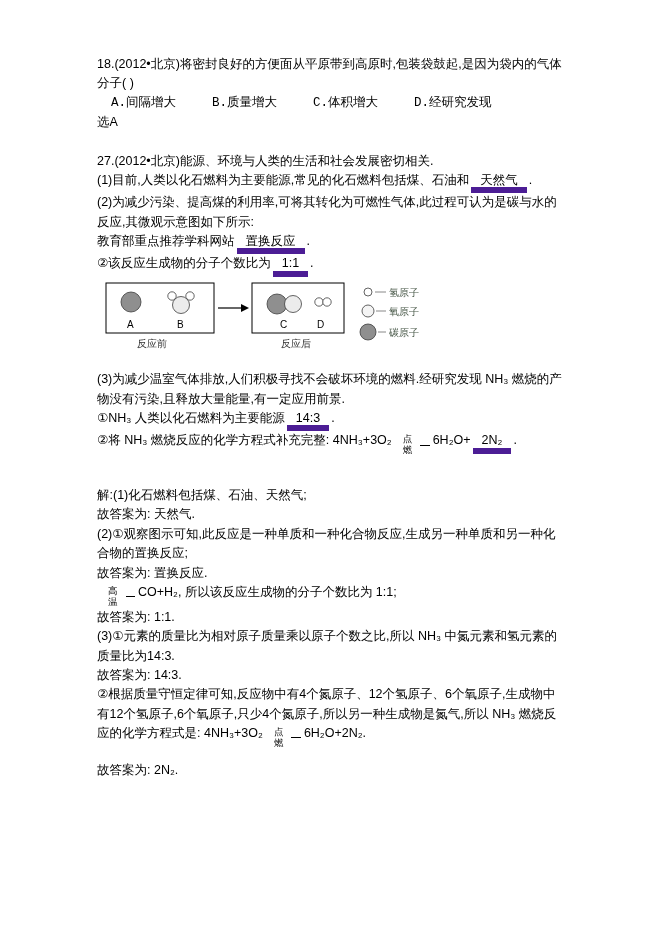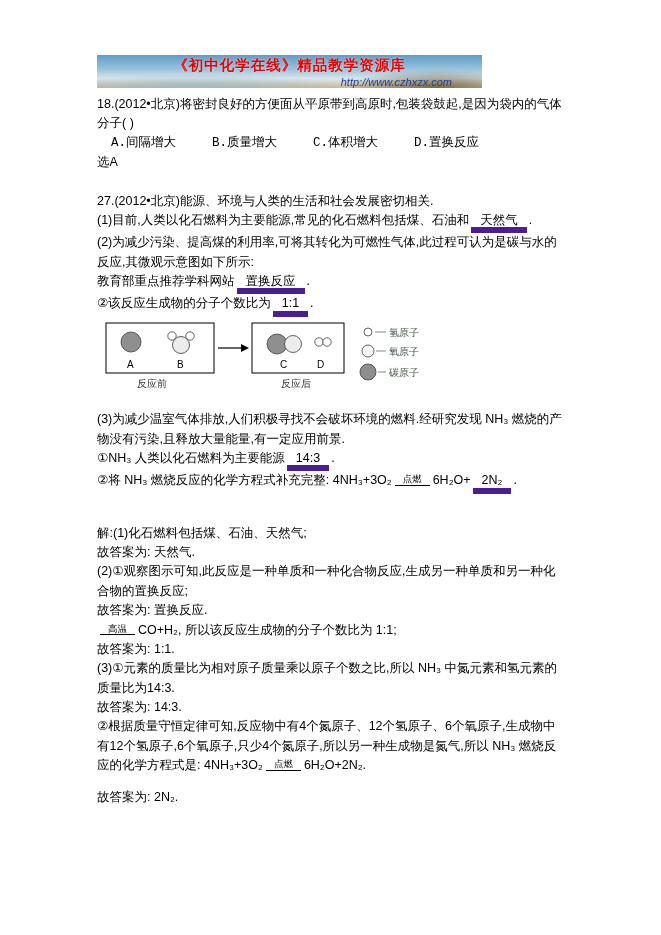--- a/index.html
+++ b/index.html
@@ -59,21 +59,20 @@
   .gap-lg { height: 30px; }
   .blank {
     display: inline-block;
     border-bottom: 6px solid #4c1d95;
     padding: 0 9px;
     margin: 0 2px;
     line-height: 1.15;
   }
   .rxn {
     display: inline-flex;
-    flex-direction: column;
     align-items: center;
     vertical-align: 2px;
     margin: 0 3px;
   }
   .rxn .cond { font-size: 9.5px; line-height: 1.15; padding: 0 8px; }
   .rxn .rxn-line { width: 100%; border-top: 1.3px solid #000; height: 0; }
   
   .diagram-wrap { margin: 5px 0 6px 8px; }
   .diagram-wrap svg text {
     font-family: "Liberation Sans", "DejaVu Sans", sans-serif;
@@ -90,32 +89,28 @@
     line-height: 1.85;
     color: #111;
   }
   .footer a { color: #111; text-decoration: none; font-style: normal; }
 </style>
 </head>
 <body>
 
 <div class="page">
 
-  <div class="banner">
-    <div class="banner-title">《初中化学在线》精品教学资源库</div>
-    <a class="banner-url" href="#">http://www.czhxzx.com</a>
-  </div>
 
   <section>
     <p class="line">18.(2012•北京)将密封良好的方便面从平原带到高原时,包装袋鼓起,是因为袋内的气体分子(    )</p>
     <p class="line options">
       <span>A.间隔增大</span>
       <span>B.质量增大</span>
       <span>C.体积增大</span>
-      <span>D.置换反应</span>
+      <span>D.经研究发现</span>
     </p>
     <p class="line">选A</p>
   </section>
 
   <div class="gap-md"></div>
 
   <section>
     <p class="line">27.(2012•北京)能源、环境与人类的生活和社会发展密切相关.</p>
 
     <p class="line"><span>(1)目前,人类以化石燃料为主要能源,常见的化石燃料包括煤、石油和</span><span class="blank">天然气</span><span>.</span></p>

